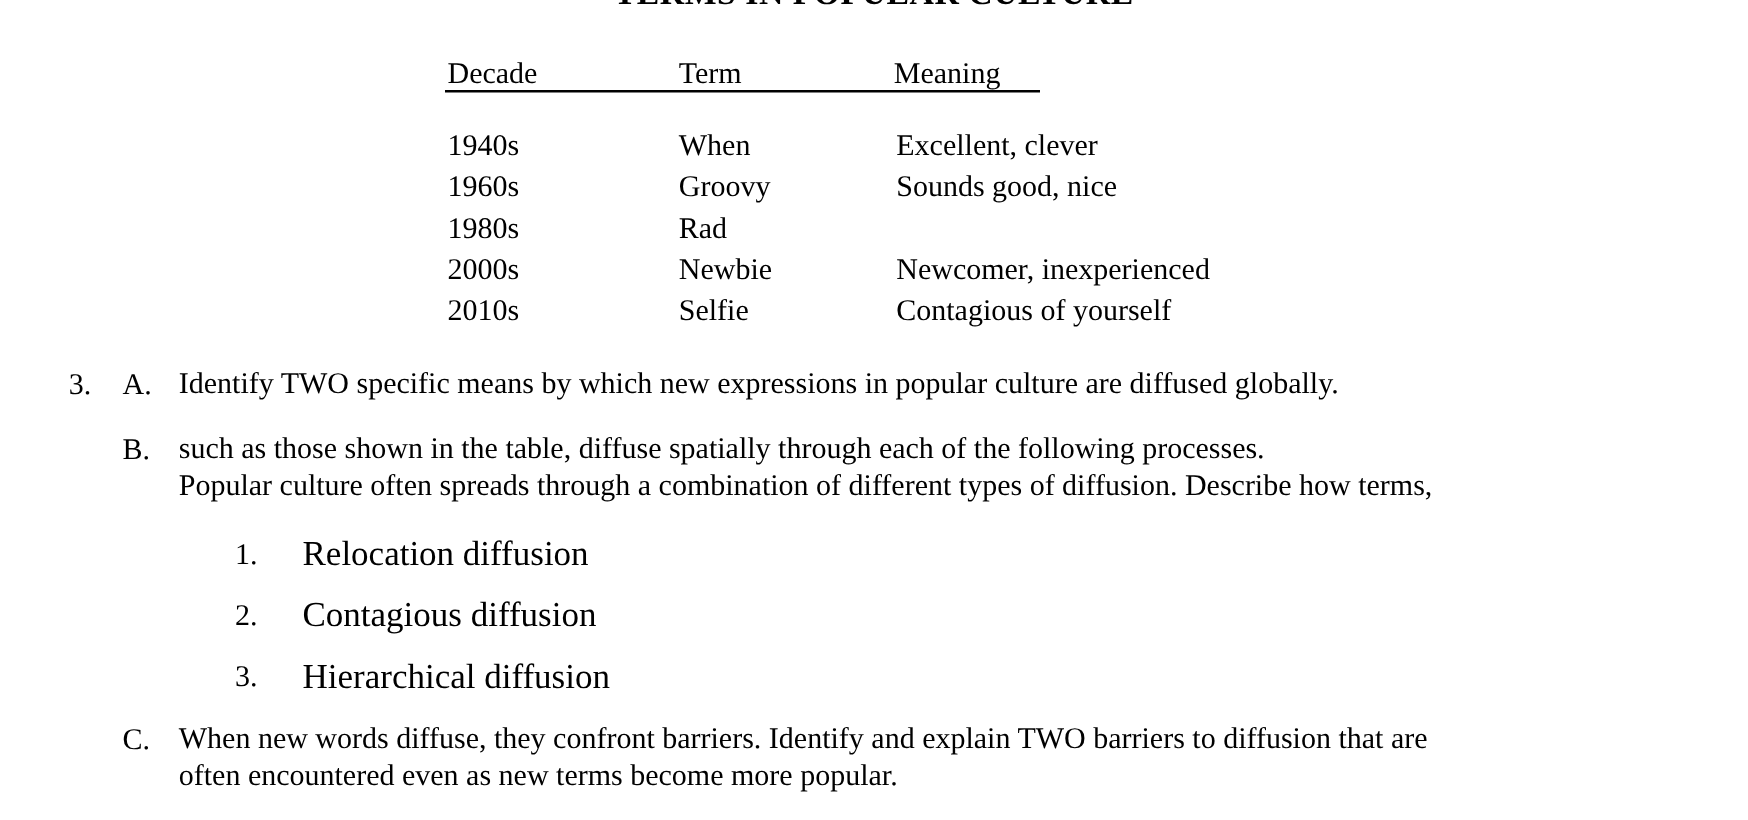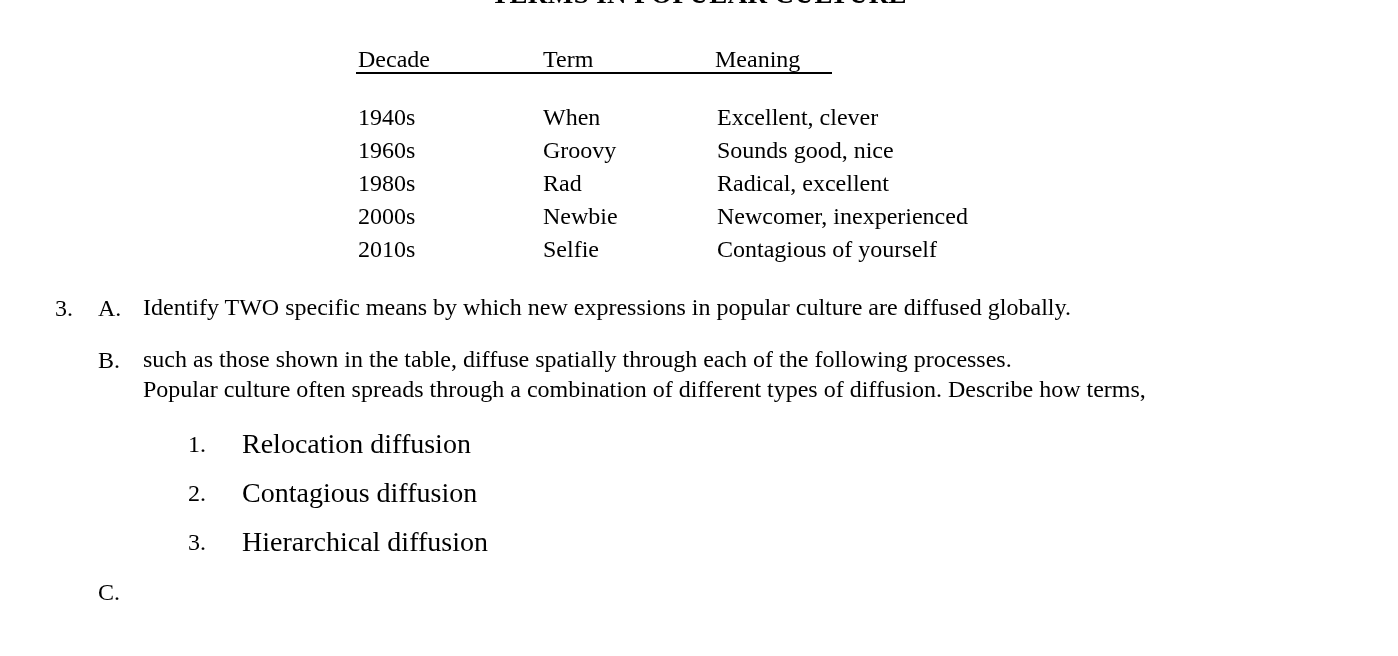--- a/index.html
+++ b/index.html
@@ -180,21 +180,20 @@
 
       <div class="trow">
         <span class="cell c-decade">1960s</span>
         <span class="cell c-term">Groovy</span>
         <span class="cell c-meaning">Sounds good, nice</span>
       </div>
 
       <div class="trow">
         <span class="cell c-decade">1980s</span>
         <span class="cell c-term">Rad</span>
-        <span class="cell c-meaning">Radical, excellent</span>
       </div>
 
       <div class="trow">
         <span class="cell c-decade">2000s</span>
         <span class="cell c-term">Newbie</span>
         <span class="cell c-meaning">Newcomer, inexperienced</span>
       </div>
 
       <div class="trow">
         <span class="cell c-decade">2010s</span>
@@ -233,17 +232,21 @@
         <span class="sub-text">Contagious diffusion</span>
       </div>
       <div class="sub-row">
         <span class="sub-num">3.</span>
         <span class="sub-text">Hierarchical diffusion</span>
       </div>
     </div>
 
     <div class="q-row" style="height:62px;">
       <span class="q-letter">C.</span>
+      <div class="q-text">
+        <span class="ln">When new words diffuse, they confront barriers. Identify and explain TWO barriers to diffusion that are</span>
+        <span class="ln">often encountered even as new terms become more popular.</span>
+      </div>
     </div>
 
   </div>
 
 </div>
 
 </body></html>

